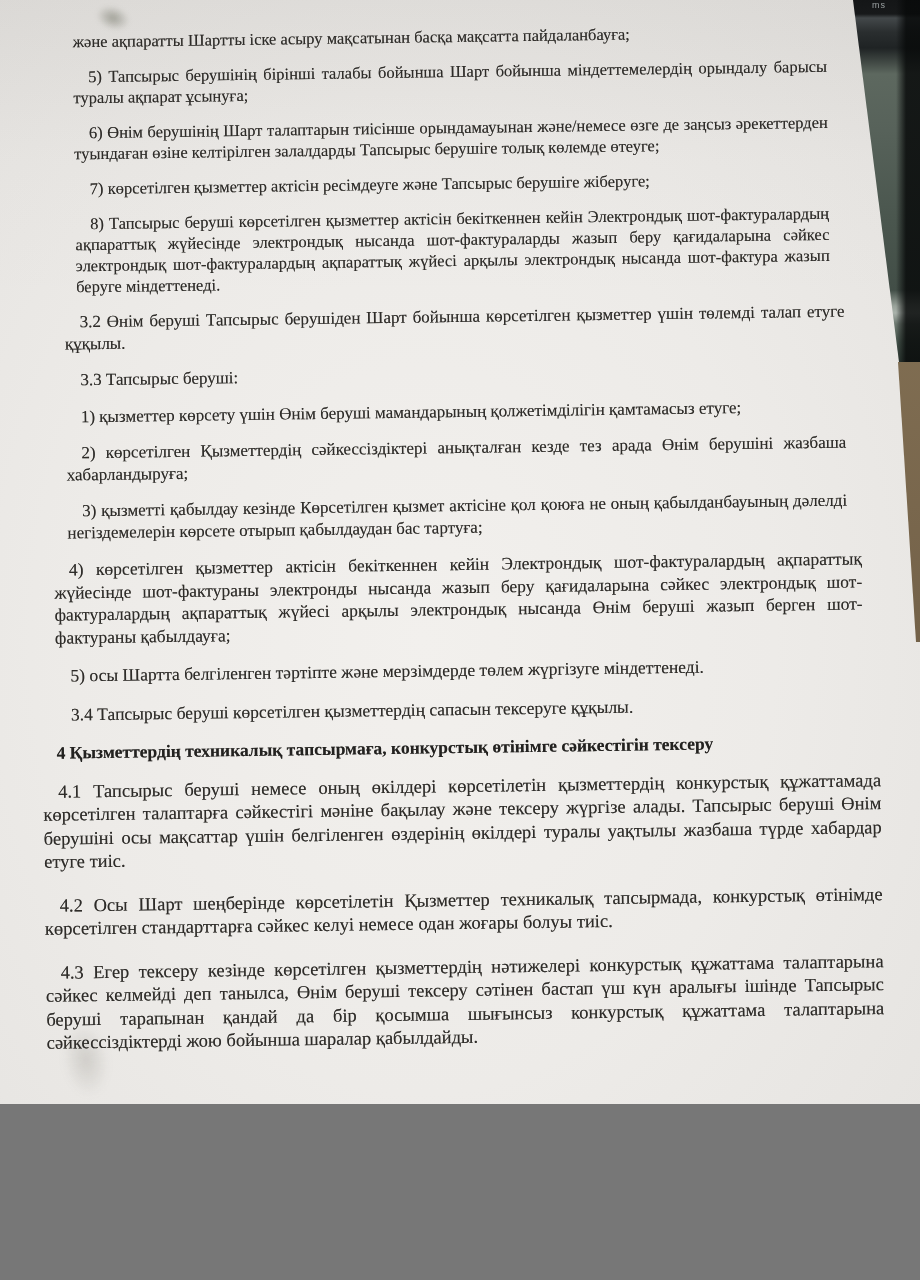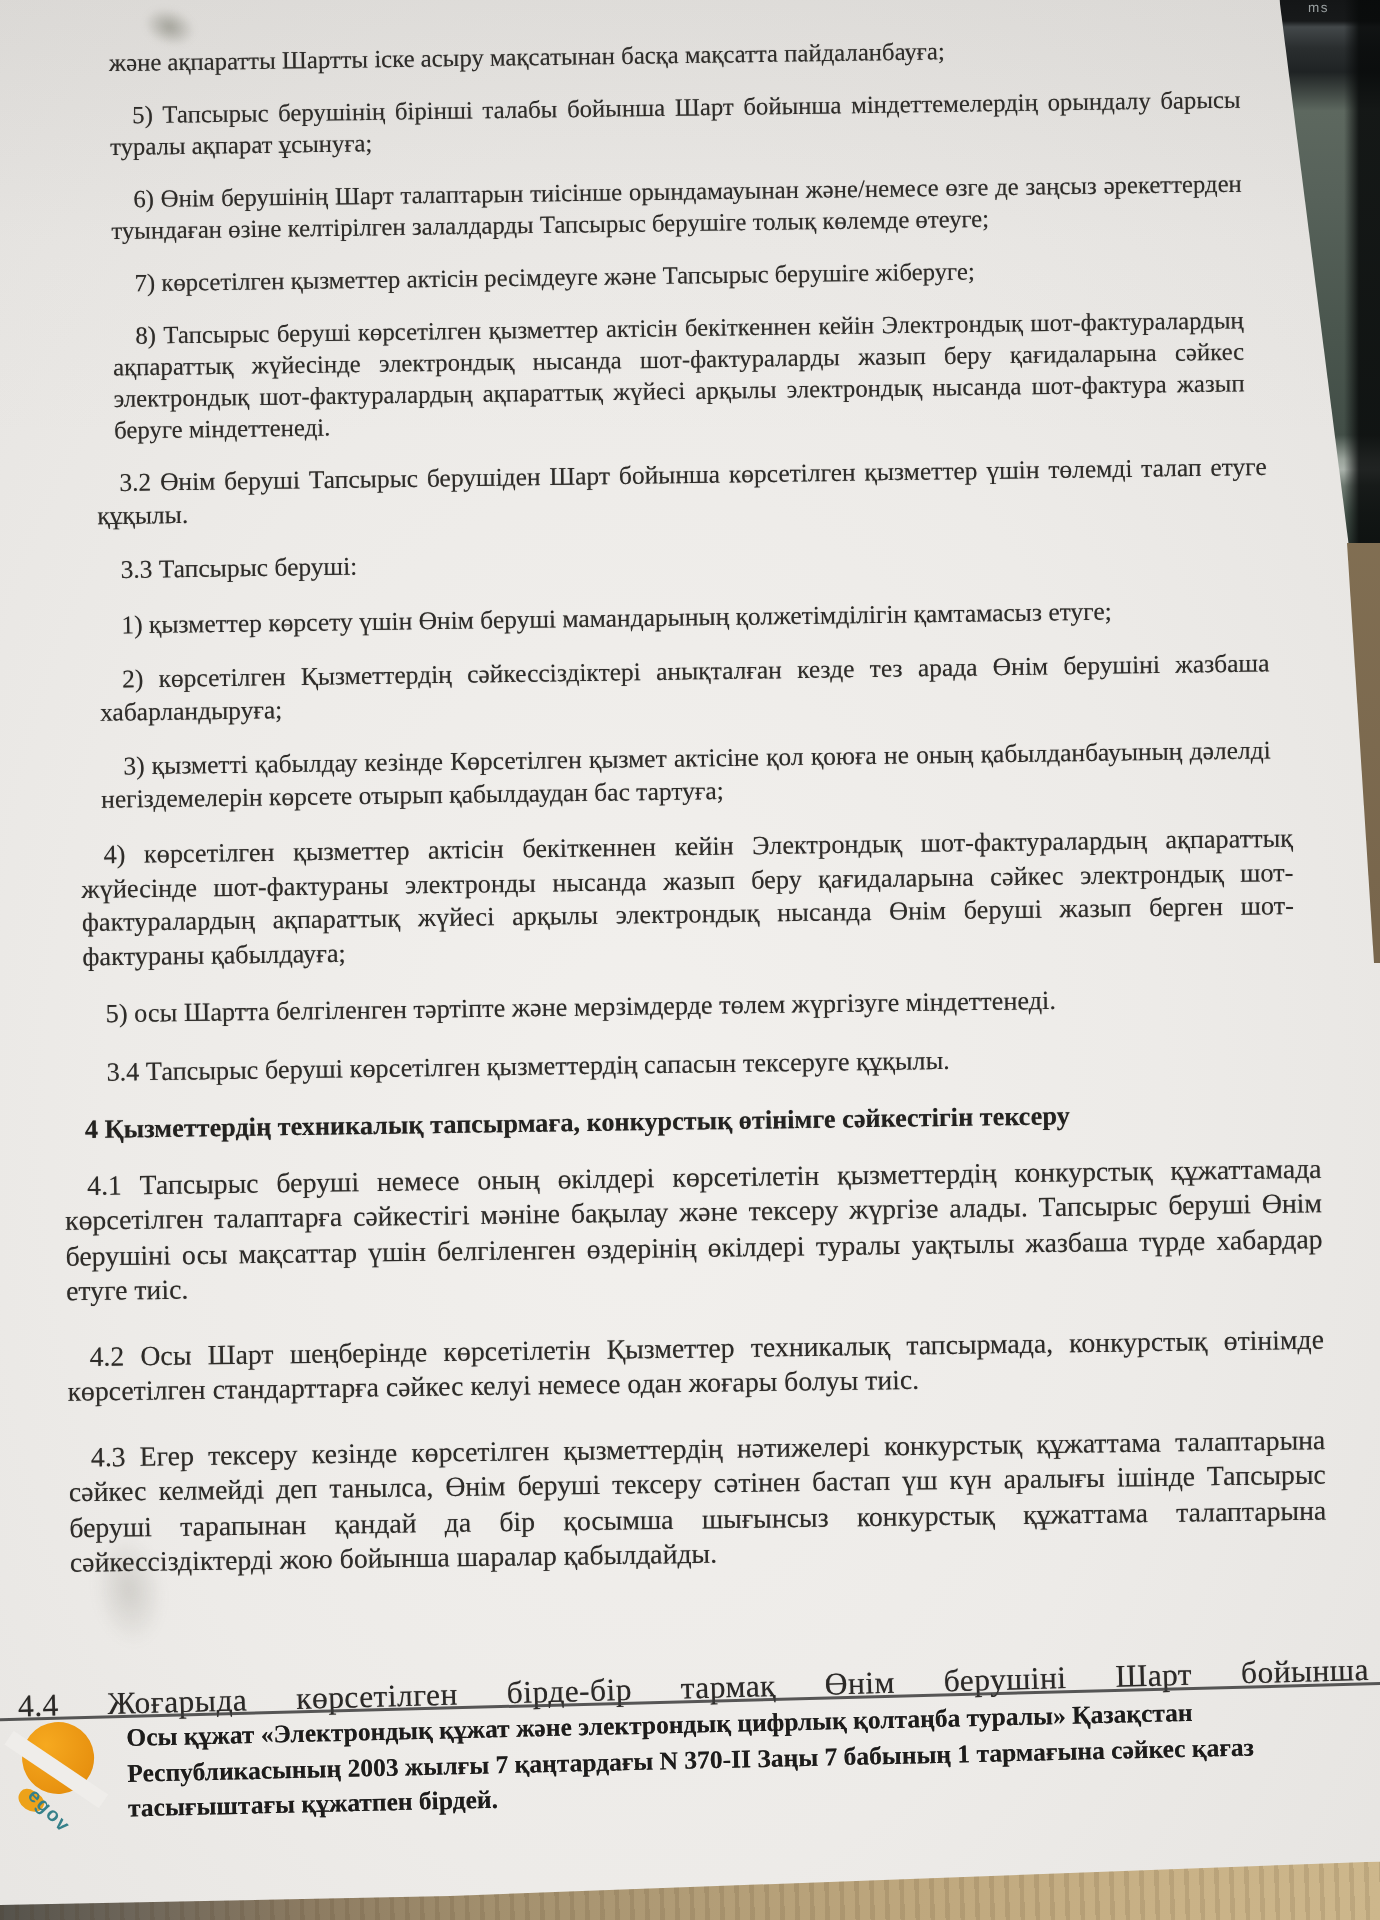--- a/index.html
+++ b/index.html
@@ -1,17 +1,17 @@
 <!DOCTYPE html>
 <html><head>
 <meta charset="utf-8">
 <style>
   html,body{margin:0;padding:0;background:#777;}
   .photo{
-    position:relative;width:920px;height:1280px;overflow:hidden;
+    position:relative;width:920px;height:1104px;overflow:hidden;
     font-family:"Liberation Serif","DejaVu Serif",serif;
     background:#ebe9e6;
   }
   
   .paper{
     position:absolute;inset:0;
     background:
       linear-gradient(180deg, rgba(125,122,118,0.10) 0px, rgba(125,122,118,0.02) 160px, rgba(0,0,0,0) 300px),
       radial-gradient(ellipse at 46% 58%, #f2f0ed 0%, #edebe8 50%, #e4e2df 100%);
   }

